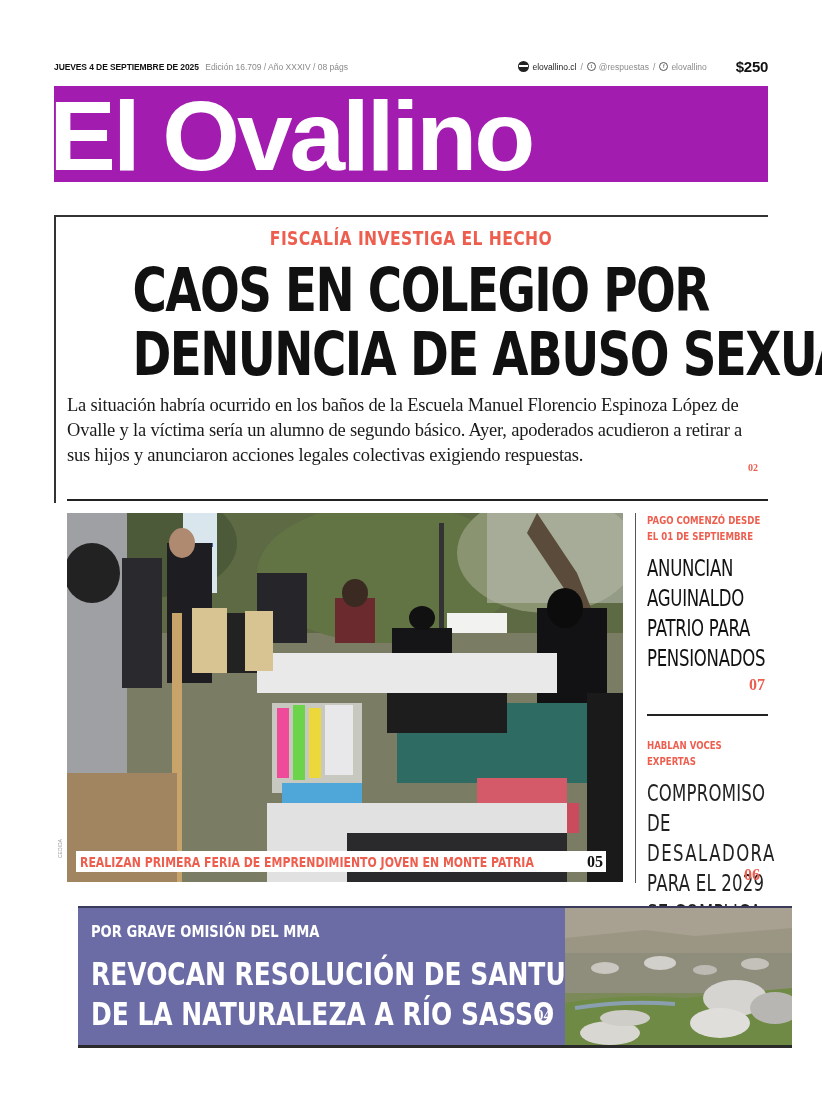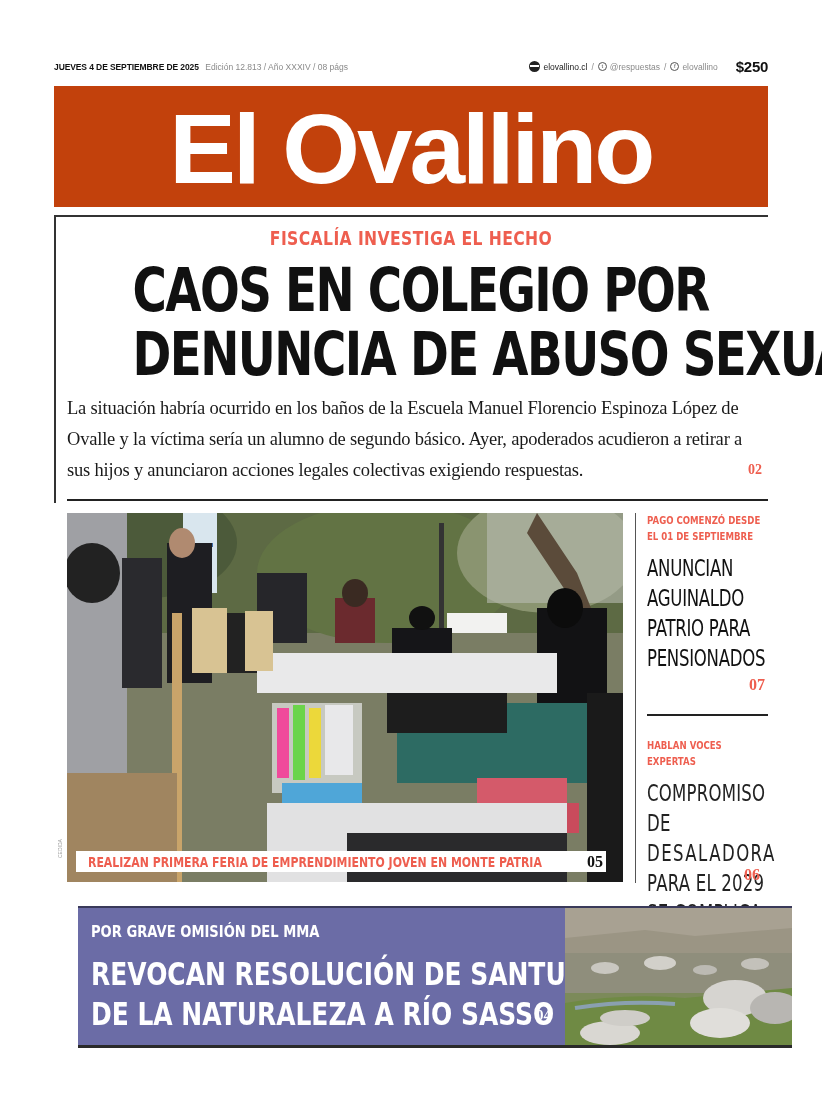--- a/index.html
+++ b/index.html
@@ -10,38 +10,38 @@
   .meta-bar { position: absolute; left: 54px; top: 58px; width: 714px; height: 20px; }
   .meta-left { position: absolute; left: 0; top: 4px; font-size: 8.5px; white-space: nowrap; }
   .meta-date { font-weight: bold; color: #111; letter-spacing: -0.1px; }
   .meta-edition { color: #8a8a8a; margin-left: 4px; }
   .meta-right { position: absolute; right: 0; top: 0; display: flex; align-items: center; white-space: nowrap; font-size: 8.5px; color: #8a8a8a; }
   .meta-right .web { font-weight: normal; color: #222; margin-left: 3px; }
   .meta-right .sep { margin: 0 4px; color: #8a8a8a; }
   .icon-circle { display: inline-block; width: 9px; height: 9px; border-radius: 50%; border: 1px solid #555; font-size: 6px; line-height: 7px; text-align: center; color: #555; margin-right: 3px; }
   .icon-globe { width: 11px; height: 11px; border-radius: 50%; background: #222; position: relative; display: inline-block; }
   .icon-globe::before { content: ""; position: absolute; left: 1px; right: 1px; top: 4px; height: 2px; background: #fff; }
-  .price { font-weight: bold; font-size: 15px; color: #111; margin-left: 18px; letter-spacing: -0.3px; }
-
-  
-  .masthead { position: absolute; left: 54px; top: 86px; width: 714px; height: 121px; background: #c2410c; display: flex; align-items: center; justify-content: center; }
+  .price { font-weight: bold; font-size: 15px; color: #111; margin-left: 29px; letter-spacing: -0.3px; }
+
+  
+  .masthead { position: absolute; left: 54px; top: 86px; width: 714px; height: 96px; background: #a21caf; display: flex; align-items: center; }
   .masthead-title { color: #ffffff; font-family: "Liberation Sans", sans-serif; font-weight: bold; font-size: 98px; letter-spacing: -3px; line-height: 1; transform: scaleX(1.02); margin-top: 4px; }
 
   
   .lead-frame { position: absolute; left: 54px; top: 215px; width: 714px; height: 288px; border-top: 2px solid #333; border-left: 2px solid #333; }
   .lead-kicker { position: absolute; left: 0; right: 0; top: 227px; text-align: center; font-family: "DejaVu Sans", sans-serif; font-weight: bold; font-size: 19px; color: #ee5e4f; letter-spacing: 0.5px; transform: scaleX(0.82); }
   .lead-headline { position: absolute; left: 60px; width: 714px; top: 258px; text-align: center; font-family: "DejaVu Sans", sans-serif; font-weight: bold; color: #111; font-size: 60px; line-height: 64px; letter-spacing: -2px; transform: scaleX(0.78); transform-origin: center top; white-space: nowrap; }
-  .lead-summary { position: absolute; left: 67px; top: 393px; width: 680px; font-family: "Liberation Serif", serif; font-size: 18.5px; line-height: 31px; color: #1a1a1a; letter-spacing: -0.2px; }
-  .lead-page { position: absolute; left: 748px; top: 462px; font-family: "Liberation Serif", serif; font-weight: bold; font-size: 14px; color: #ee5e4f; }
+  .lead-summary { position: absolute; left: 67px; top: 393px; width: 680px; font-family: "Liberation Serif", serif; font-size: 18.5px; line-height: 25px; color: #1a1a1a; letter-spacing: -0.2px; }
+  .lead-page { position: absolute; left: 748px; top: 462px; font-family: "Liberation Serif", serif; font-weight: bold; font-size: 10px; color: #ee5e4f; }
   .lead-rule { position: absolute; left: 67px; top: 499px; width: 701px; height: 2px; background: #222; }
 
   
   .photo { position: absolute; left: 67px; top: 513px; width: 556px; height: 369px; overflow: hidden; background: #6b6d5c; }
   .photo-credit { position: absolute; left: 57px; top: 858px; font-size: 5px; color: #999; transform: rotate(-90deg); transform-origin: left top; white-space: nowrap; }
-  .photo-caption { position: absolute; left: 76px; top: 851px; height: 21px; background: #ffffff; padding: 0 12px; display: flex; align-items: center; white-space: nowrap; }
+  .photo-caption { position: absolute; left: 76px; top: 851px; height: 21px; background: #ffffff; padding: 0 4px; display: flex; align-items: center; white-space: nowrap; }
   .photo-caption-text { font-family: "DejaVu Sans", sans-serif; font-weight: bold; font-size: 14px; color: #ee5e4f; transform: scaleX(0.78); transform-origin: left center; display: inline-block; width: 660px; }
   .photo-caption-page { position: absolute; right: 3px; top: 2px; font-family: "Liberation Serif", serif; font-weight: bold; font-size: 16px; color: #111; }
 
   
   .sidebar-rule-v { position: absolute; left: 635px; top: 513px; width: 1px; height: 370px; background: #555; }
   .side-story { position: absolute; left: 647px; width: 125px; }
   .side-kicker { font-family: "DejaVu Sans", sans-serif; font-weight: bold; font-size: 11px; line-height: 16px; color: #ee5e4f; transform: scaleX(0.78); transform-origin: left top; width: 160px; }
   .side-headline { font-family: "DejaVu Sans", sans-serif; font-size: 23px; line-height: 30px; color: #111; transform: scaleX(0.72); transform-origin: left top; width: 180px; margin-top: 8px; }
   .side-headline.thin { font-weight: normal; letter-spacing: 0.3px; }
   .side-headline.bold { font-weight: bold; letter-spacing: -0.4px; }
@@ -54,21 +54,21 @@
   .banner-headline { position: absolute; left: 13px; top: 46px; font-family: "DejaVu Sans", sans-serif; font-weight: bold; font-size: 32px; line-height: 40px; color: #ffffff; transform: scaleX(0.78); transform-origin: left top; white-space: nowrap; }
   .banner-page { position: absolute; left: 458px; top: 99px; font-family: "Liberation Serif", serif; font-weight: bold; font-size: 15px; color: #ffffff; }
   .banner-photo { position: absolute; left: 487px; top: 0; width: 227px; height: 137px; overflow: hidden; background: #8c8a78; }
 </style>
 </head>
 <body>
 
 <div class="meta-bar">
   <div class="meta-left">
     <span class="meta-date">JUEVES 4 DE SEPTIEMBRE DE 2025</span>
-    <span class="meta-edition">Edición 12.813 / Año XXXIV / 08 págs</span>
+    <span class="meta-edition">Edición 16.709 / Año XXXIV / 08 págs</span>
   </div>
   <div class="meta-right">
     <span class="icon-globe"></span>
     <span class="web">elovallino.cl</span>
     <span class="sep">/</span>
     <span class="icon-circle">t</span>
     <span>@respuestas</span>
     <span class="sep">/</span>
     <span class="icon-circle">f</span>
     <span>elovallino</span>

